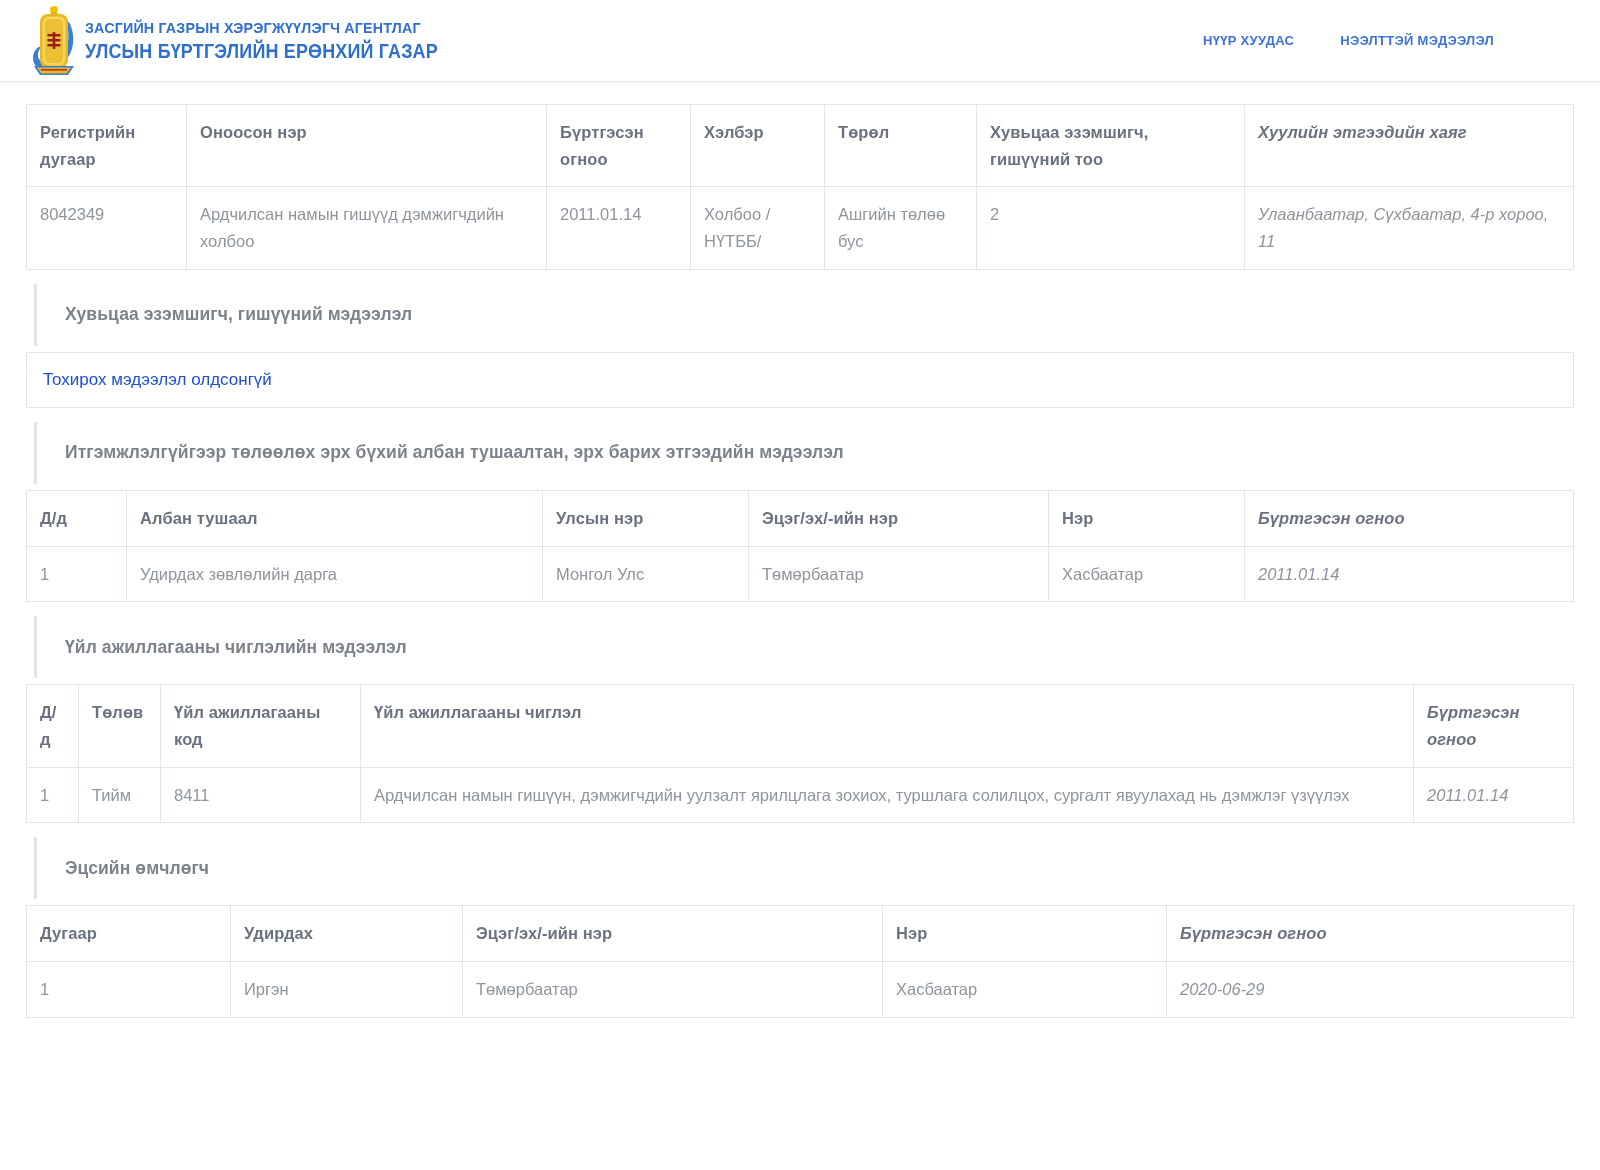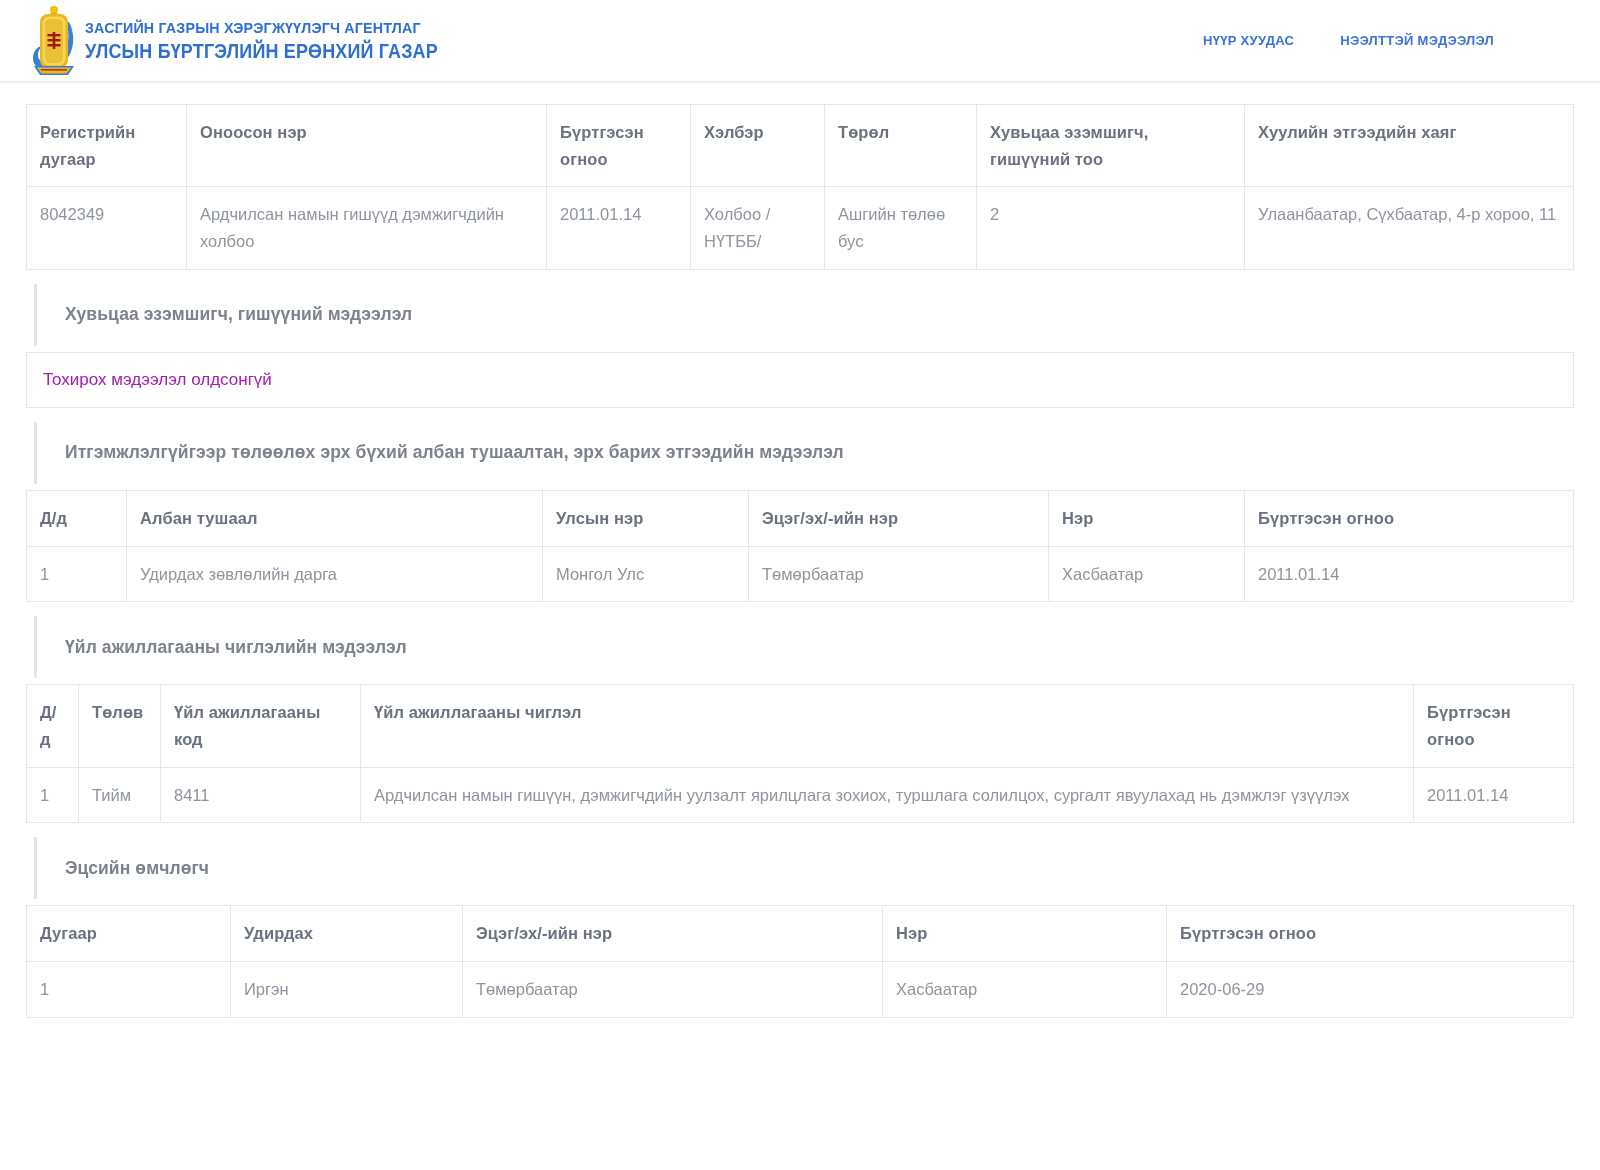--- a/index.html
+++ b/index.html
@@ -61,21 +61,21 @@
     border: 1px solid #e4e6e9;
     background: #fff;
   }
   table.grid th, table.grid td {
     border-right: 1px solid #e4e6e9;
     padding: 14px 13px;
     text-align: left;
     vertical-align: top;
     line-height: 1.62;
   }
-  table.grid th:last-child, table.grid td:last-child { border-right: none; }
+  table.grid th:last-child, table.grid td:last-child { border-right: none; font-style: italic; }
   table.grid thead th {
     font-family: "Liberation Sans Narrow", "Liberation Sans", sans-serif;
     font-weight: bold;
     font-size: 16.5px;
     color: #6a7280;
     border-bottom: 1px solid #e4e6e9;
     letter-spacing: .1px;
   }
   table.grid tbody td {
     font-size: 16.5px;
@@ -106,21 +106,21 @@
     font-size: 17.5px;
     color: #7c838c;
     letter-spacing: .1px;
   }
 
   .empty-box {
     border: 1px solid #e4e6e9;
     background: #fff;
     padding: 17px 16px;
     font-size: 17px;
-    color: #a21caf;
+    color: #1d4ed8;
     font-family: "Liberation Sans", sans-serif;
   }
 </style>
 </head>
 <body>
 
 <div class="site-header">
   <div class="brand">
     <svg class="emblem" viewBox="0 0 52 74">
       <ellipse cx="26" cy="5.5" rx="4" ry="3.4" fill="#f2c200"></ellipse>

